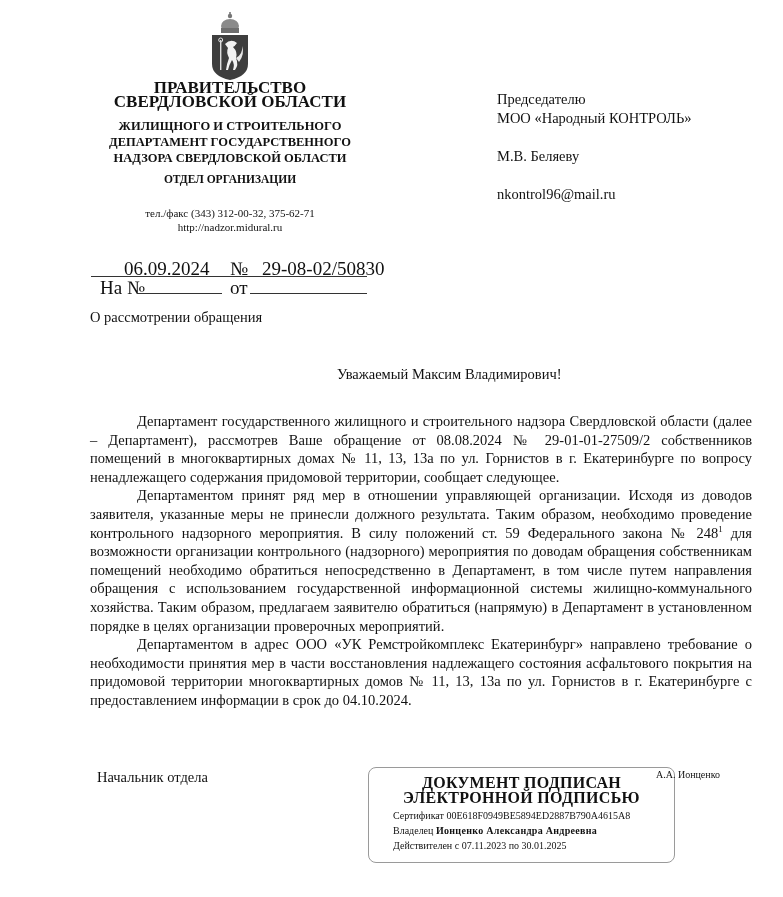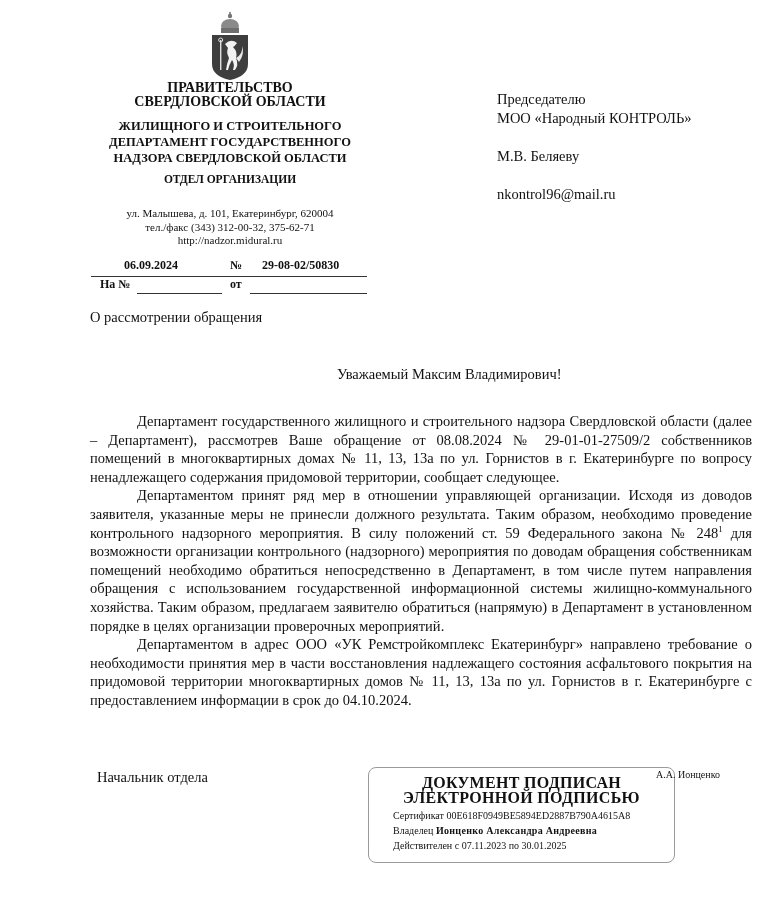--- a/index.html
+++ b/index.html
@@ -1,24 +1,24 @@
 <!DOCTYPE html>
 <html><head>
 <meta charset="utf-8">
 <style>
   html, body { margin: 0; padding: 0; background: #ffffff; }
   body { width: 783px; height: 897px; position: relative; overflow: hidden;
          font-family: "Liberation Serif", "DejaVu Serif", serif; color: #111; }
   .hdr { position: absolute; left: 80px; width: 300px; text-align: center; font-weight: bold; }
-  .hdr1 { top: 81px; font-size: 14px; line-height: 14px; }
+  .hdr1 { top: 81px; font-size: 17px; line-height: 14px; }
   .hdr2 { top: 118px; font-size: 12.5px; line-height: 16px; }
   .hdr3 { top: 172px; font-size: 11.5px; line-height: 14px; }
   .addr { position: absolute; left: 80px; width: 300px; top: 207px; text-align: center;
           font-size: 11px; line-height: 13.5px; }
-  .regline { position: absolute; font-size: 12px; font-weight: bold; }
+  .regline { position: absolute; font-size: 19px; }
   .rule { position: absolute; height: 1px; background: #333; }
   .recipient { position: absolute; left: 497px; top: 90px; font-size: 14.5px; line-height: 19px; }
   .recipient div { white-space: nowrap; }
   .subject { position: absolute; left: 90px; top: 309px; font-size: 14.5px; }
   .greeting { position: absolute; left: 320px; top: 366px; font-size: 14.5px; margin-left: 17px; }
   .body { position: absolute; left: 90px; top: 412px; width: 662px; font-size: 14.5px;
           line-height: 18.6px; text-align: justify; }
   .body p { margin: 0; text-indent: 47px; }
   .body sup { font-size: 9px; line-height: 0; }
   .sig-pos { position: absolute; left: 97px; top: 769px; font-size: 14.5px; }
@@ -56,21 +56,20 @@
 </div>
 <div class="hdr hdr2">
   <div>ЖИЛИЩНОГО И СТРОИТЕЛЬНОГО</div>
   <div>ДЕПАРТАМЕНТ ГОСУДАРСТВЕННОГО</div>
   <div>НАДЗОРА СВЕРДЛОВСКОЙ ОБЛАСТИ</div>
 </div>
 <div class="hdr hdr3">
   <div>ОТДЕЛ ОРГАНИЗАЦИИ</div>
 </div>
 <div class="addr">
-  <div>ул. Малышева, д. 101, Екатеринбург, 620004</div>
   <div>тел./факс (343) 312-00-32, 375-62-71</div>
   <div>http://nadzor.midural.ru</div>
 </div>
 
 <div class="regline" style="left:124px; top:258px;">06.09.2024</div>
 <div class="regline" style="left:230px; top:258px;">№</div>
 <div class="regline" style="left:262px; top:258px;text-align:right;">29-08-02/50830</div>
 <div class="rule" style="left:91px; top:276px; width:276px;"></div>
 
 <div class="regline" style="left:100px; top:277px;">На №</div>

